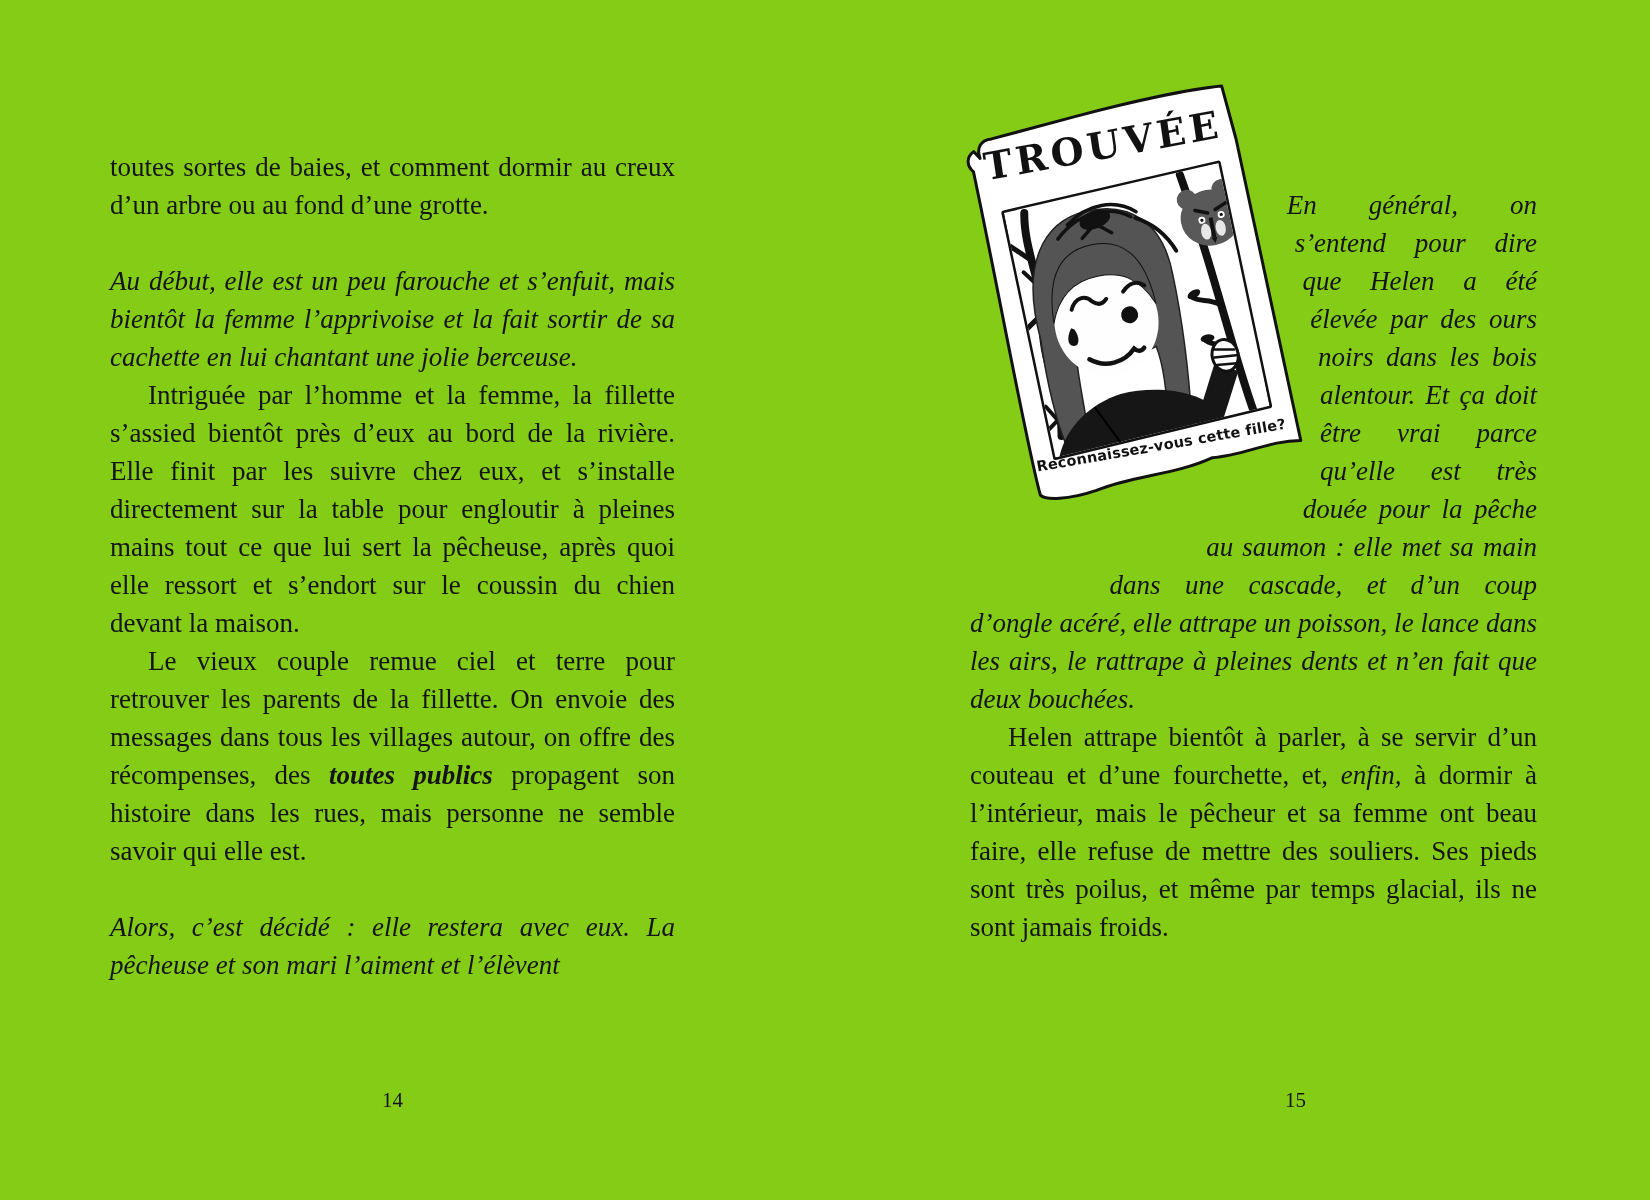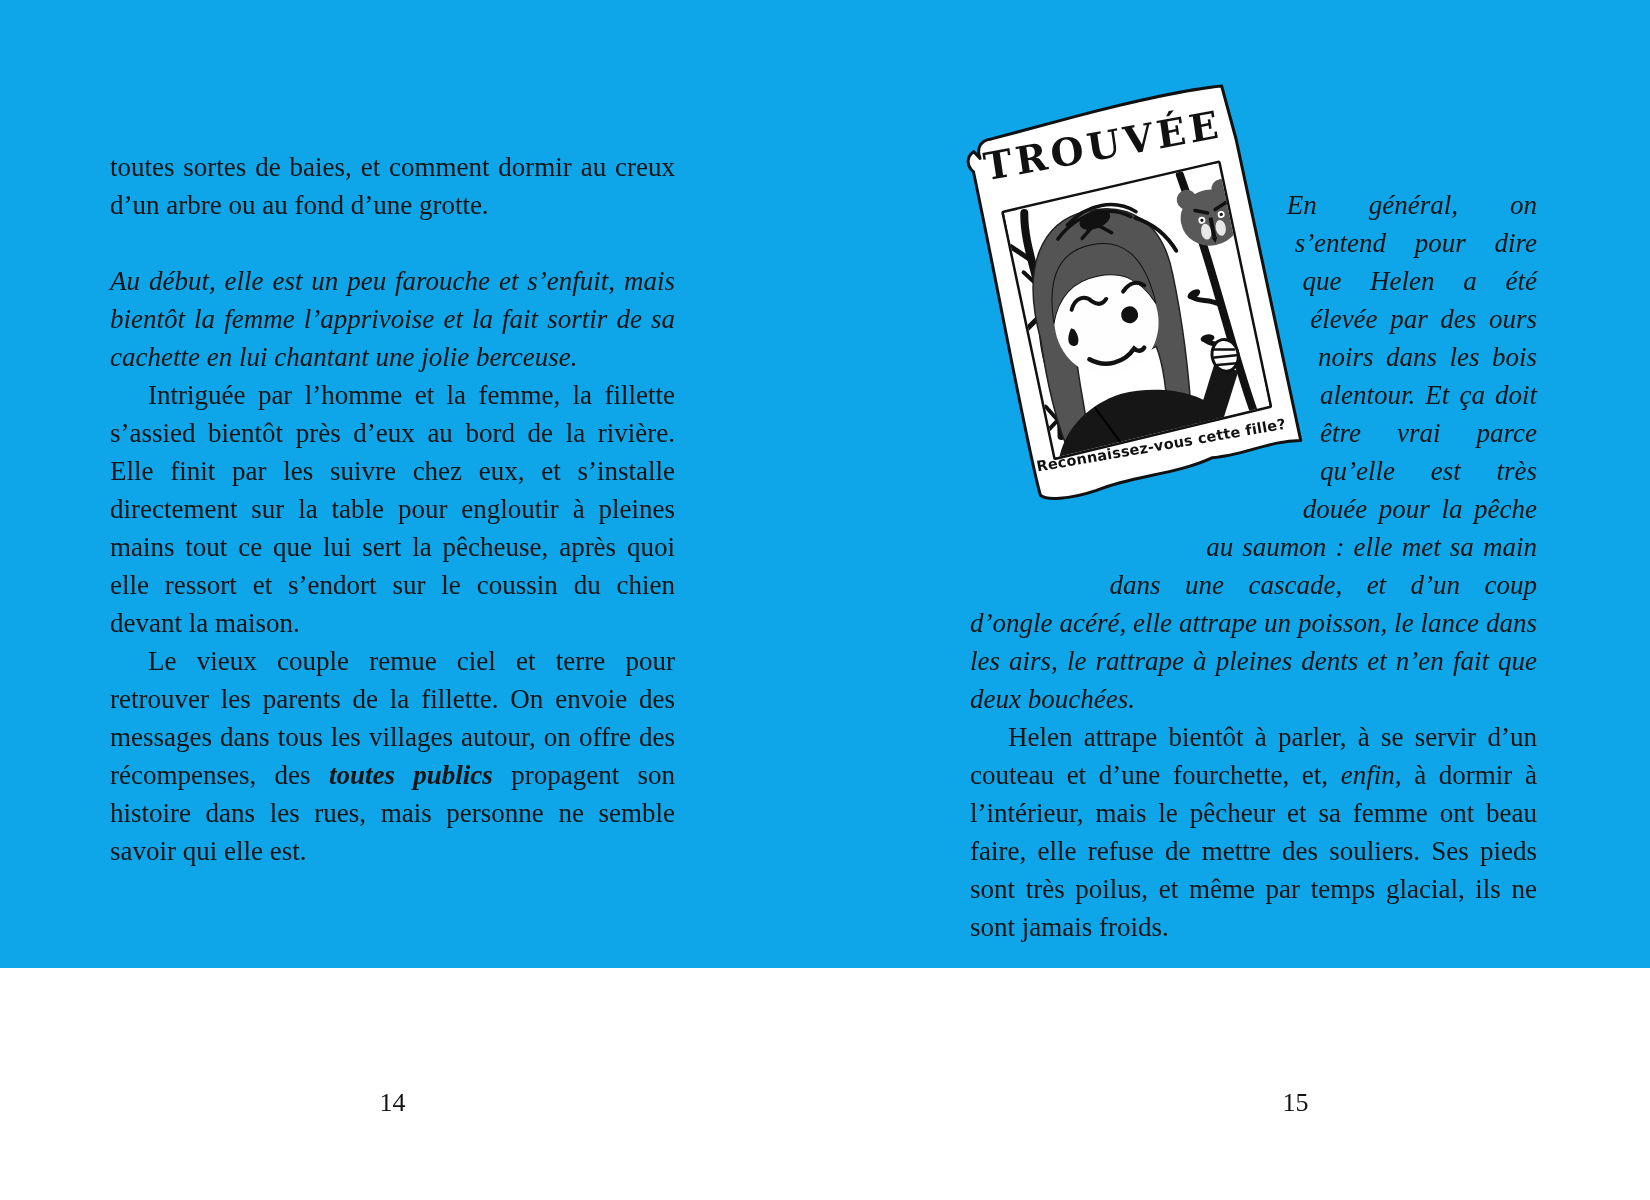--- a/index.html
+++ b/index.html
@@ -3,22 +3,22 @@
 <meta charset="utf-8">
 <style>
   html, body {
     margin: 0; padding: 0;
     width: 1650px; height: 1200px;
     background: #ffffff;
     overflow: hidden;
   }
   .spread {
     position: relative;
-    width: 1650px; height: 968px;
-    background: #0ea5e9;
+    width: 1650px; height: 1200px;
+    background: #84cc16;
     font-family: "Liberation Serif", serif;
     color: #141414;
   }
   .textblock {
     position: absolute;
     top: 148px;
     font-size: 27px;
     line-height: 38px;
     text-align: justify;
     letter-spacing: 0px;
@@ -27,21 +27,21 @@
   .tb-left  { left: 110px; width: 565px; }
   .tb-right { left: 970px; width: 567px; }
   .gap-before { margin-top: 38px !important; font-style: italic; }
   .indent { text-indent: 38px; }
   .bold-italic { font-weight: bold; font-style: italic; }
   .italic { font-style: italic; }
 
   .pagenum {
     position: absolute;
     top: 1088px;
-    font-size: 26px;
+    font-size: 21px;
     text-align: center;
     color: #141414;
   }
   .pn-left  { left: 110px; width: 565px; }
   .pn-right { left: 1012px; width: 567px; }
 
   
   .poster-float {
     float: left;
     width: 350px; height: 445px;
@@ -86,20 +86,21 @@
 <body>
 
 <div class="spread">
 
   <section>
     <div class="textblock tb-left">
       <p>toutes sortes de baies, et comment dormir au creux d’un arbre ou au fond d’une grotte.</p>
       <p class="gap-before">Au début, elle est un peu farouche et s’enfuit, mais bientôt la femme l’apprivoise et la fait sortir de sa cachette en lui chantant une jolie berceuse.</p>
       <p class="indent">Intriguée par l’homme et la femme, la fillette s’assied bientôt près d’eux au bord de la rivière. Elle finit par les suivre chez eux, et s’installe directement sur la table pour engloutir à pleines mains tout ce que lui sert la pêcheuse, après quoi elle ressort et s’endort sur le coussin du chien devant la maison.</p>
       <p class="indent"><span>Le vieux couple remue ciel et terre pour retrouver les parents de la fillette. On envoie des messages dans tous les villages autour, on offre des récompenses, des </span><span class="bold-italic">toutes publics</span><span> propagent son histoire dans les rues, mais personne ne semble savoir qui elle est.</span></p>
+      <p class="gap-before">Alors, c’est décidé : elle restera avec eux. La pêcheuse et son mari l’aiment et l’élèvent</p>
     </div>
     <div class="pagenum pn-left">14</div>
   </section>
 
   <section>
     <div class="textblock tb-right" style="position:absolute;">
 
       <div class="poster-float"></div>
 
       <div class="poster">

